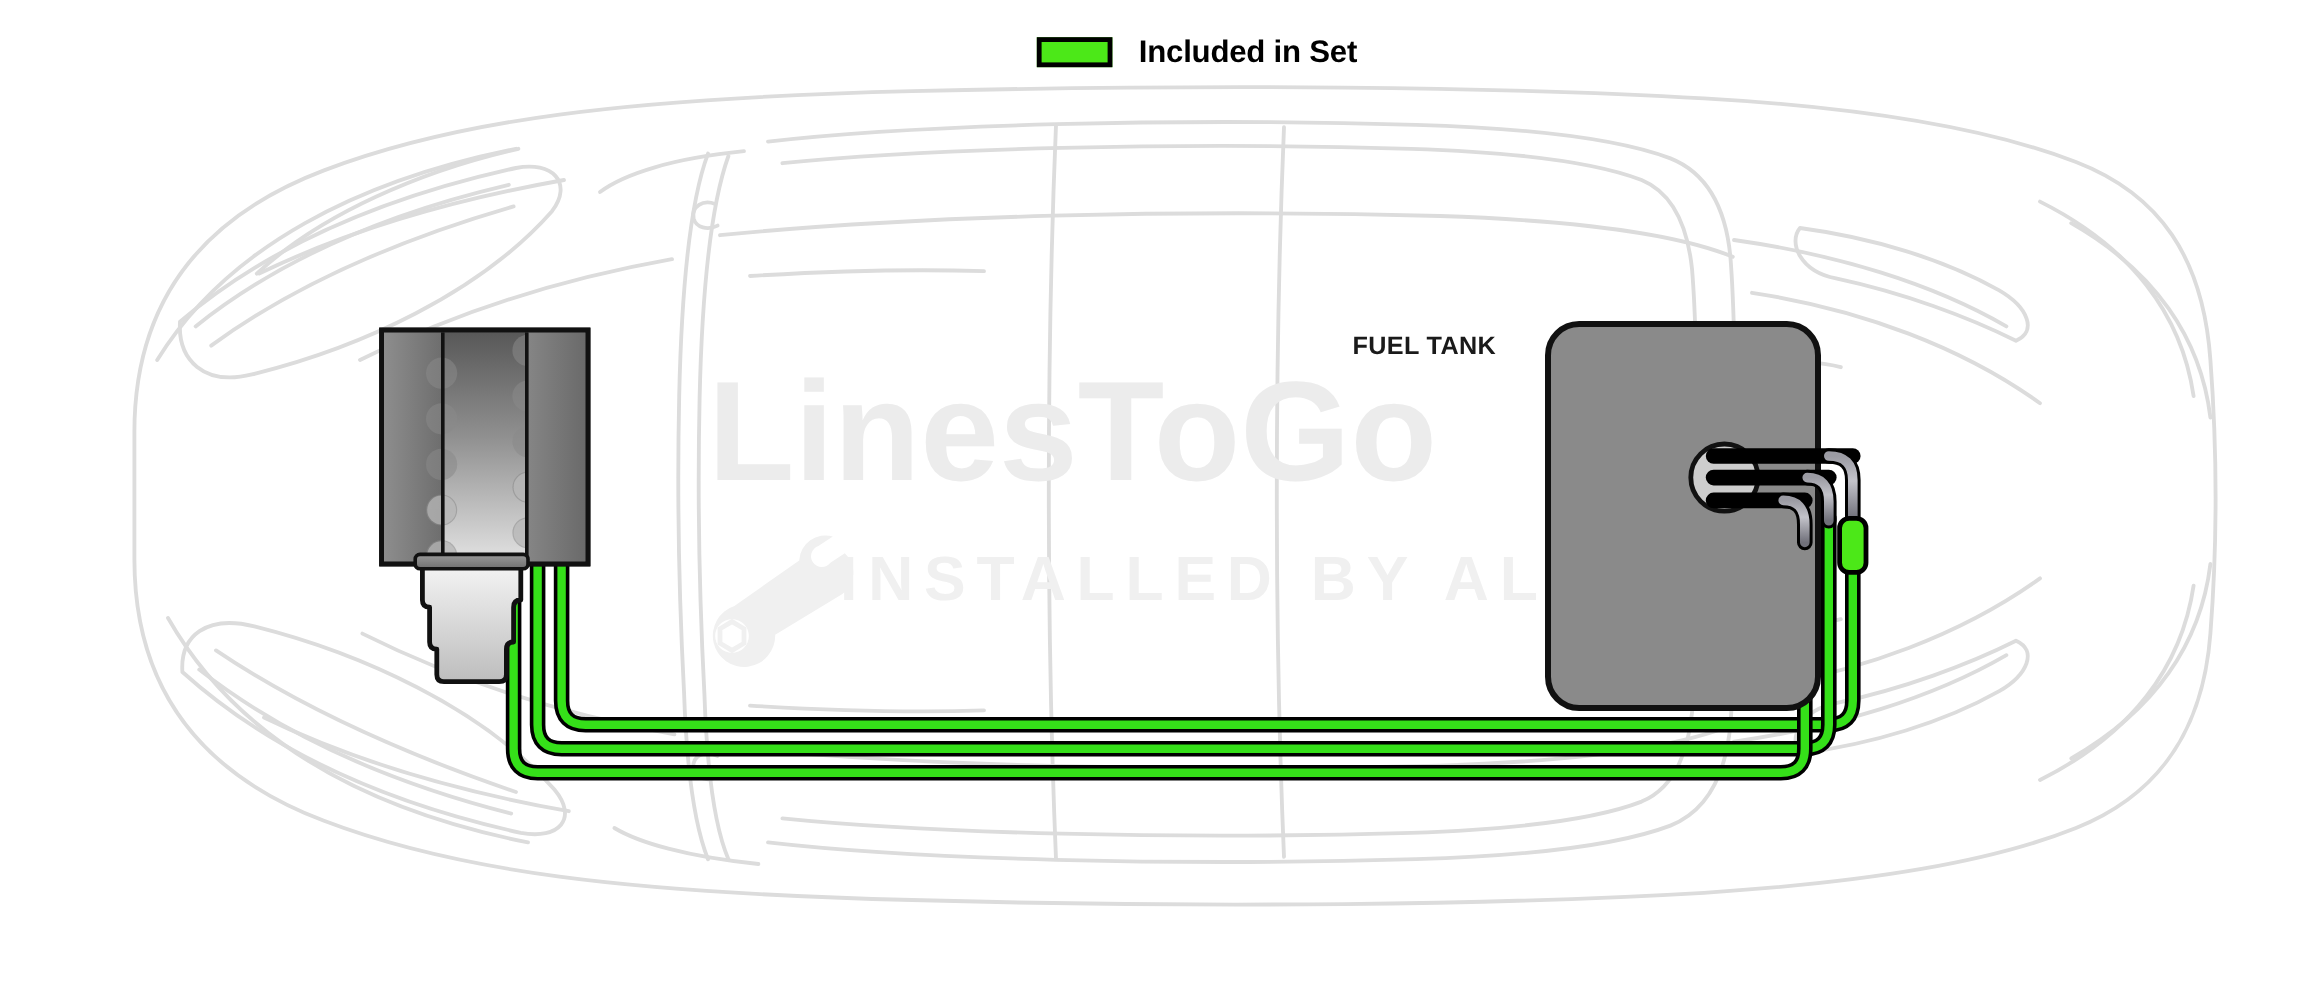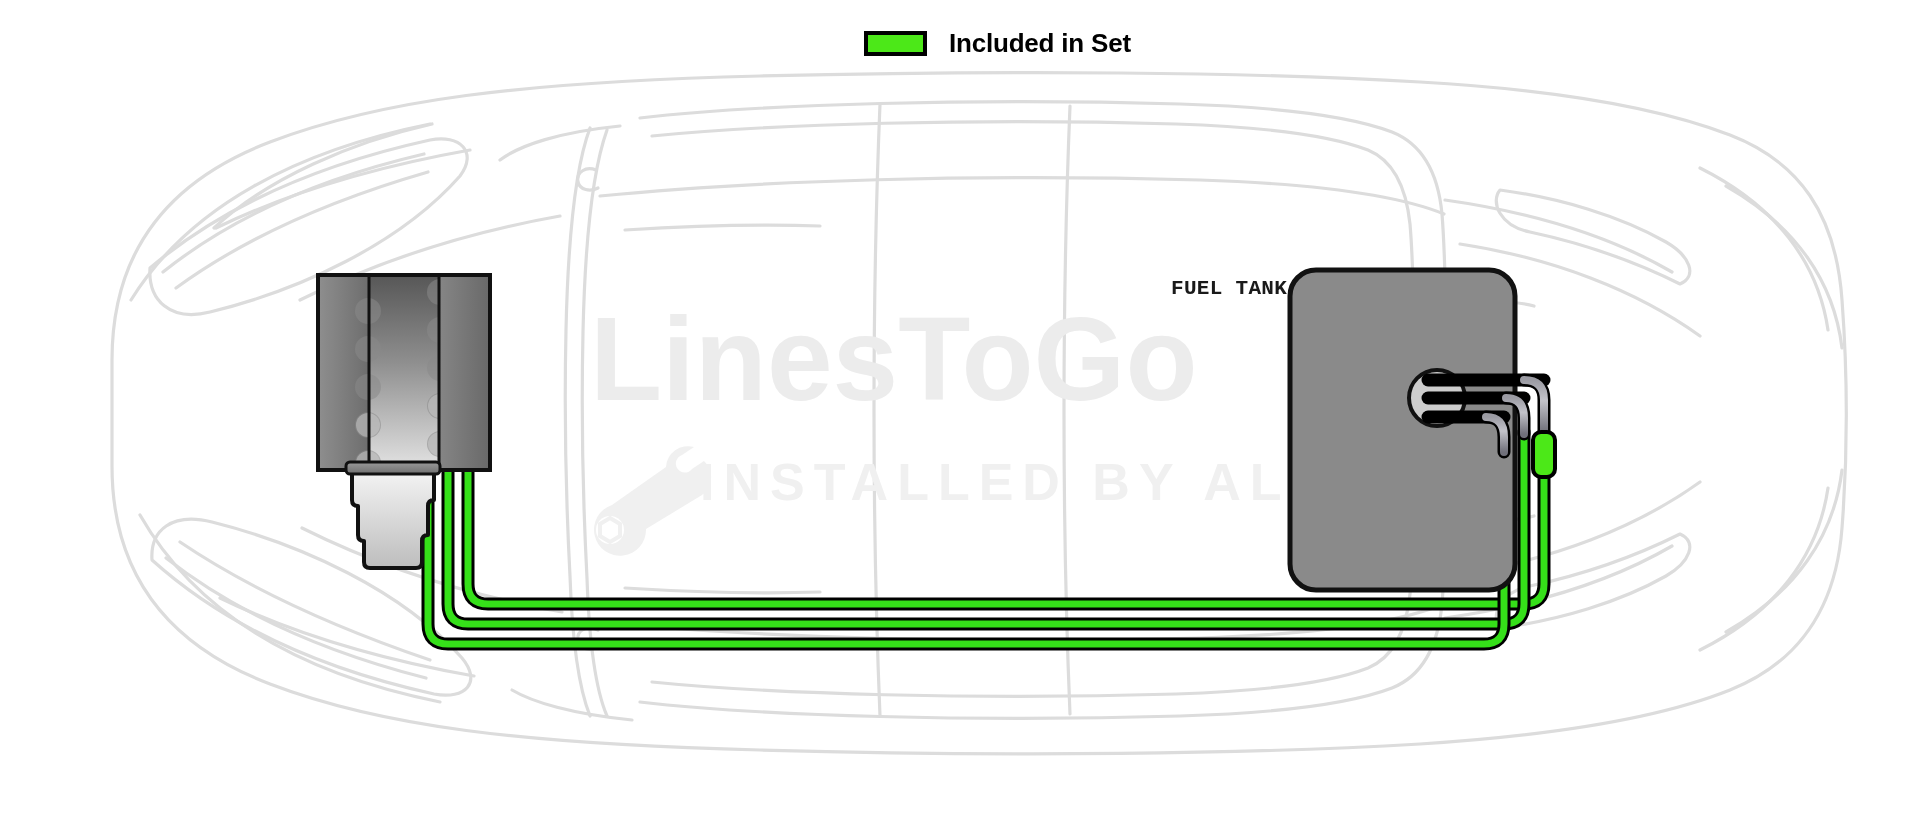--- a/index.html
+++ b/index.html
@@ -50,28 +50,27 @@
     font-size: 26px;
     font-weight: bold;
     color: #000000;
     letter-spacing: -0.2px;
     white-space: nowrap;
   }
   .tank-label {
     position: absolute;
     left: 1127px;
     top: 277px;
-    font-family: Liberation Mono, monospace;
+    font-family: Liberation Sans, sans-serif;
     font-size: 21px;
     font-weight: bold;
     color: #1a1a1a;
     letter-spacing: 0.3px;
     white-space: nowrap;
     z-index: 30;
-    margin-left: 44px;
   }
 </style>
 </head>
 <body>
 
 <div id="stage">
 
   <svg id="diagram-svg" viewBox="0 0 1920 837" preserveAspectRatio="none">
 
     <defs>

